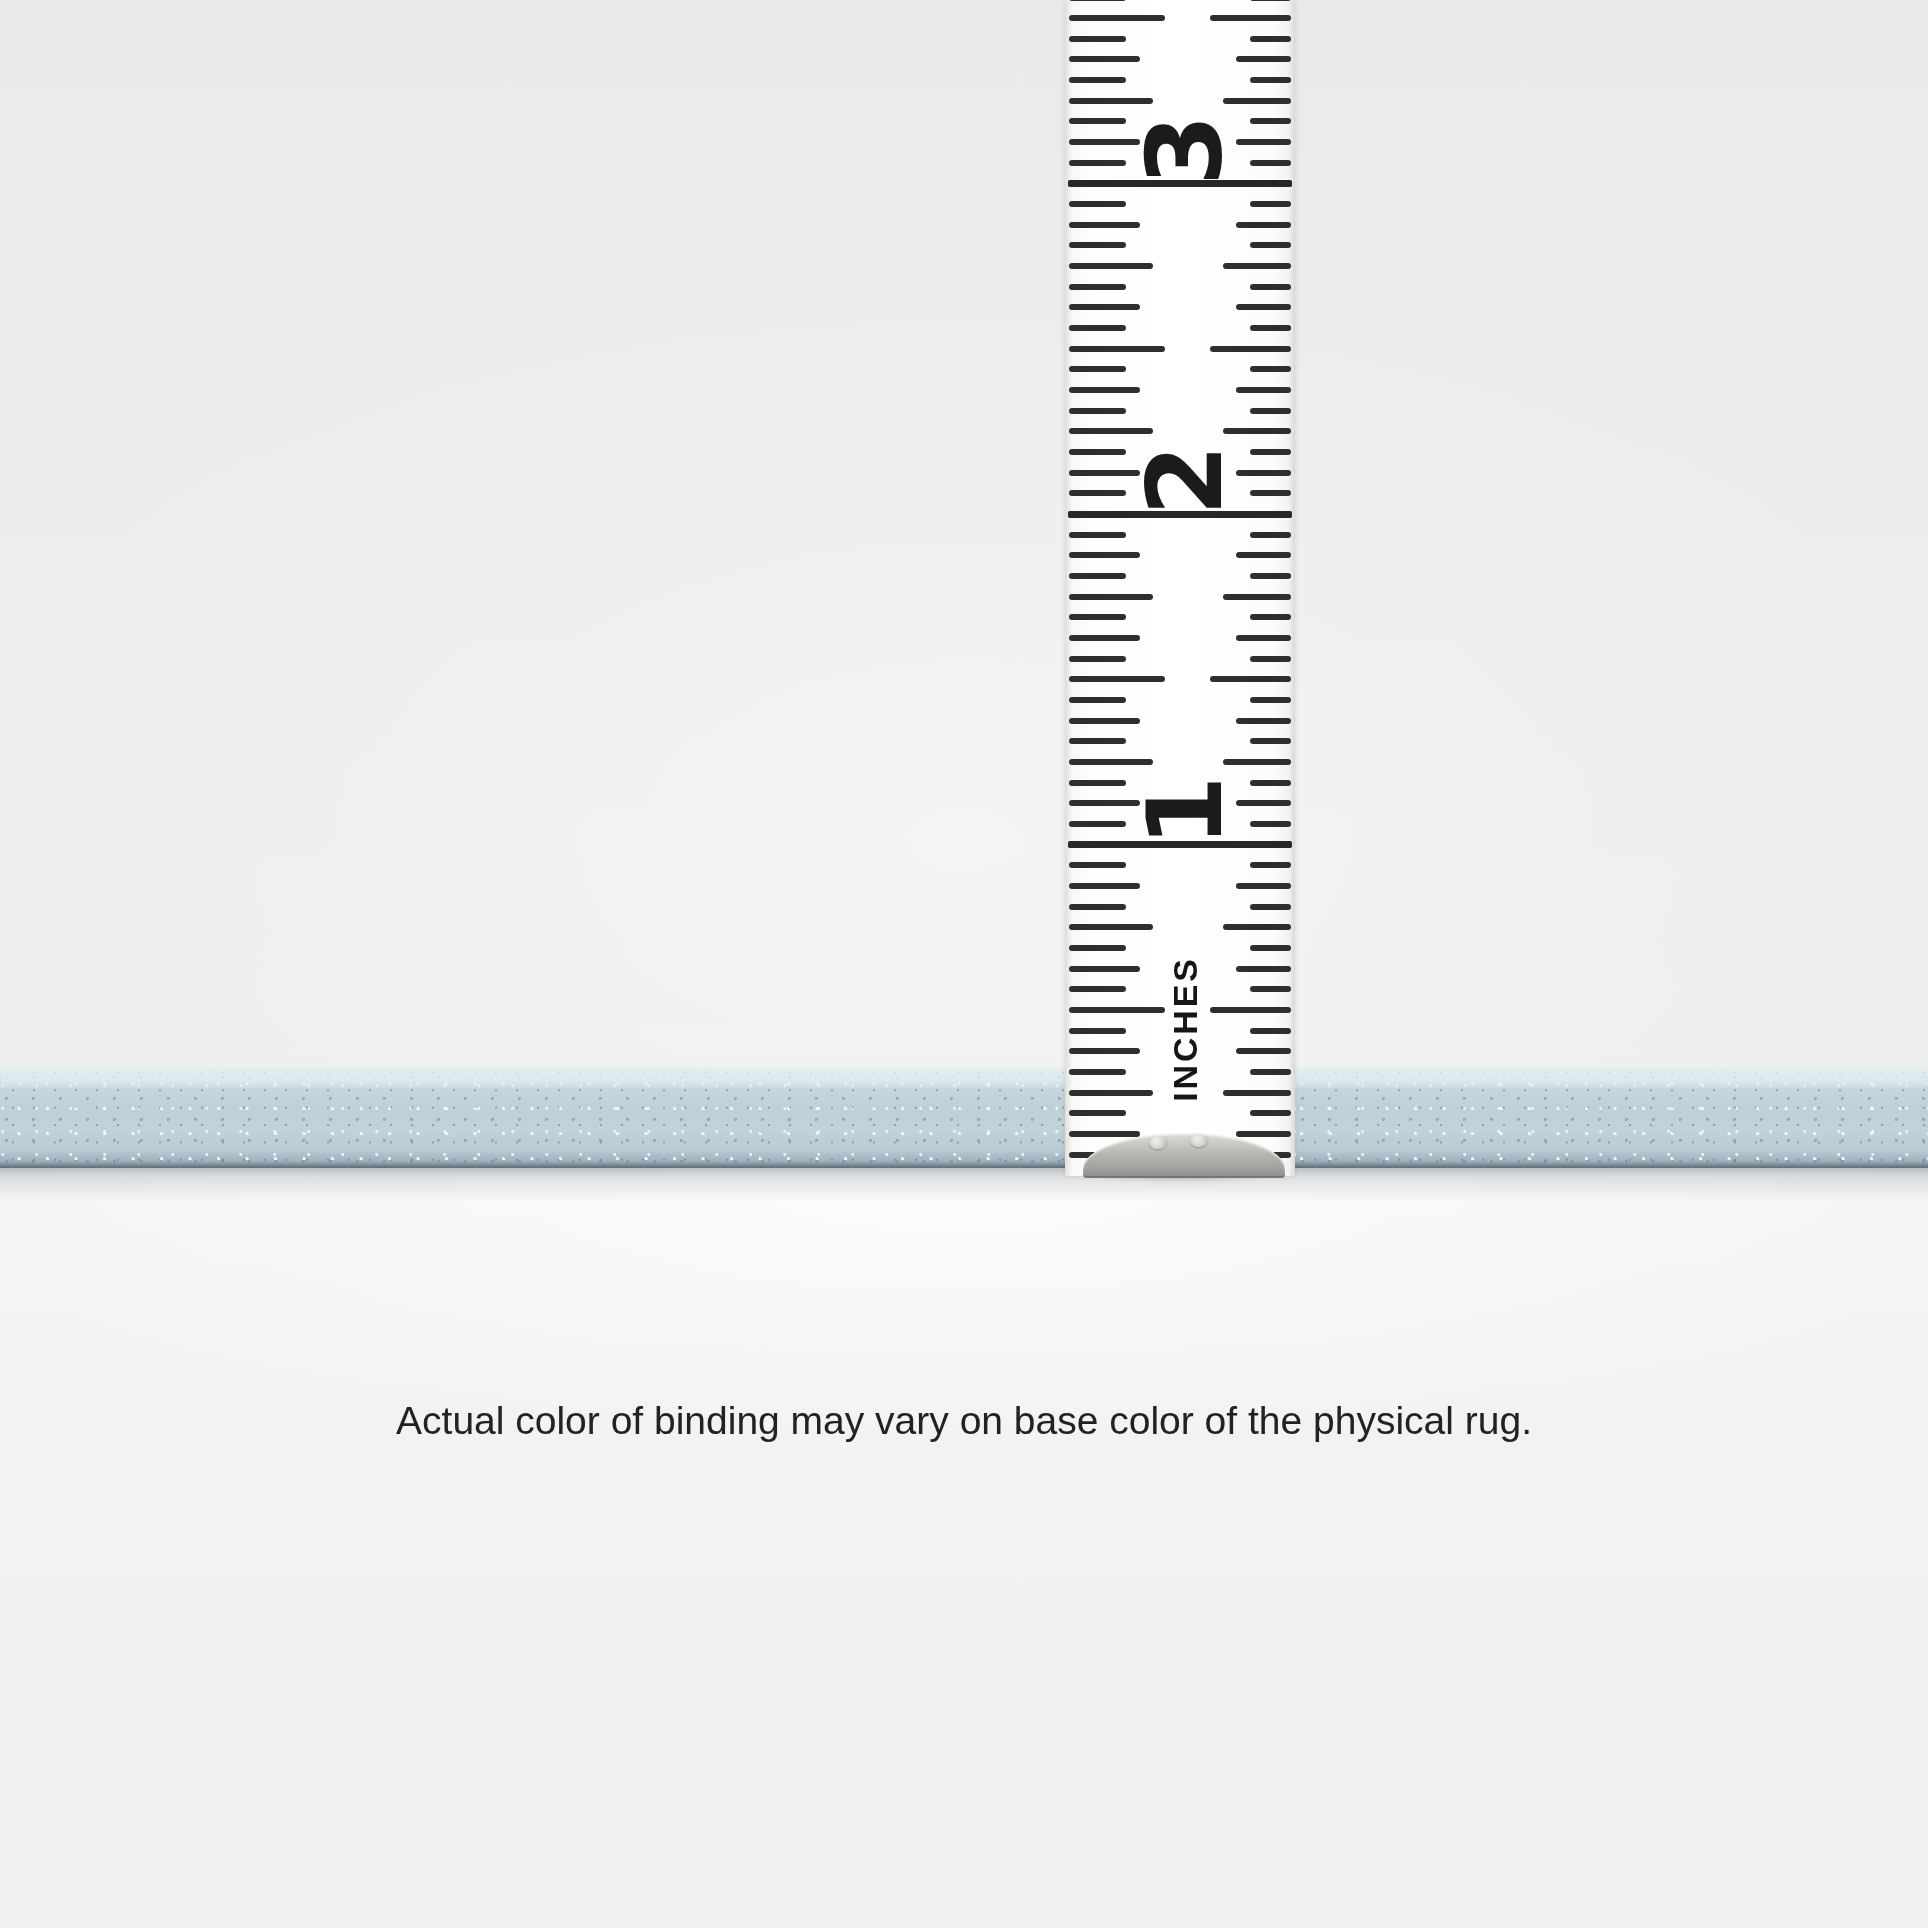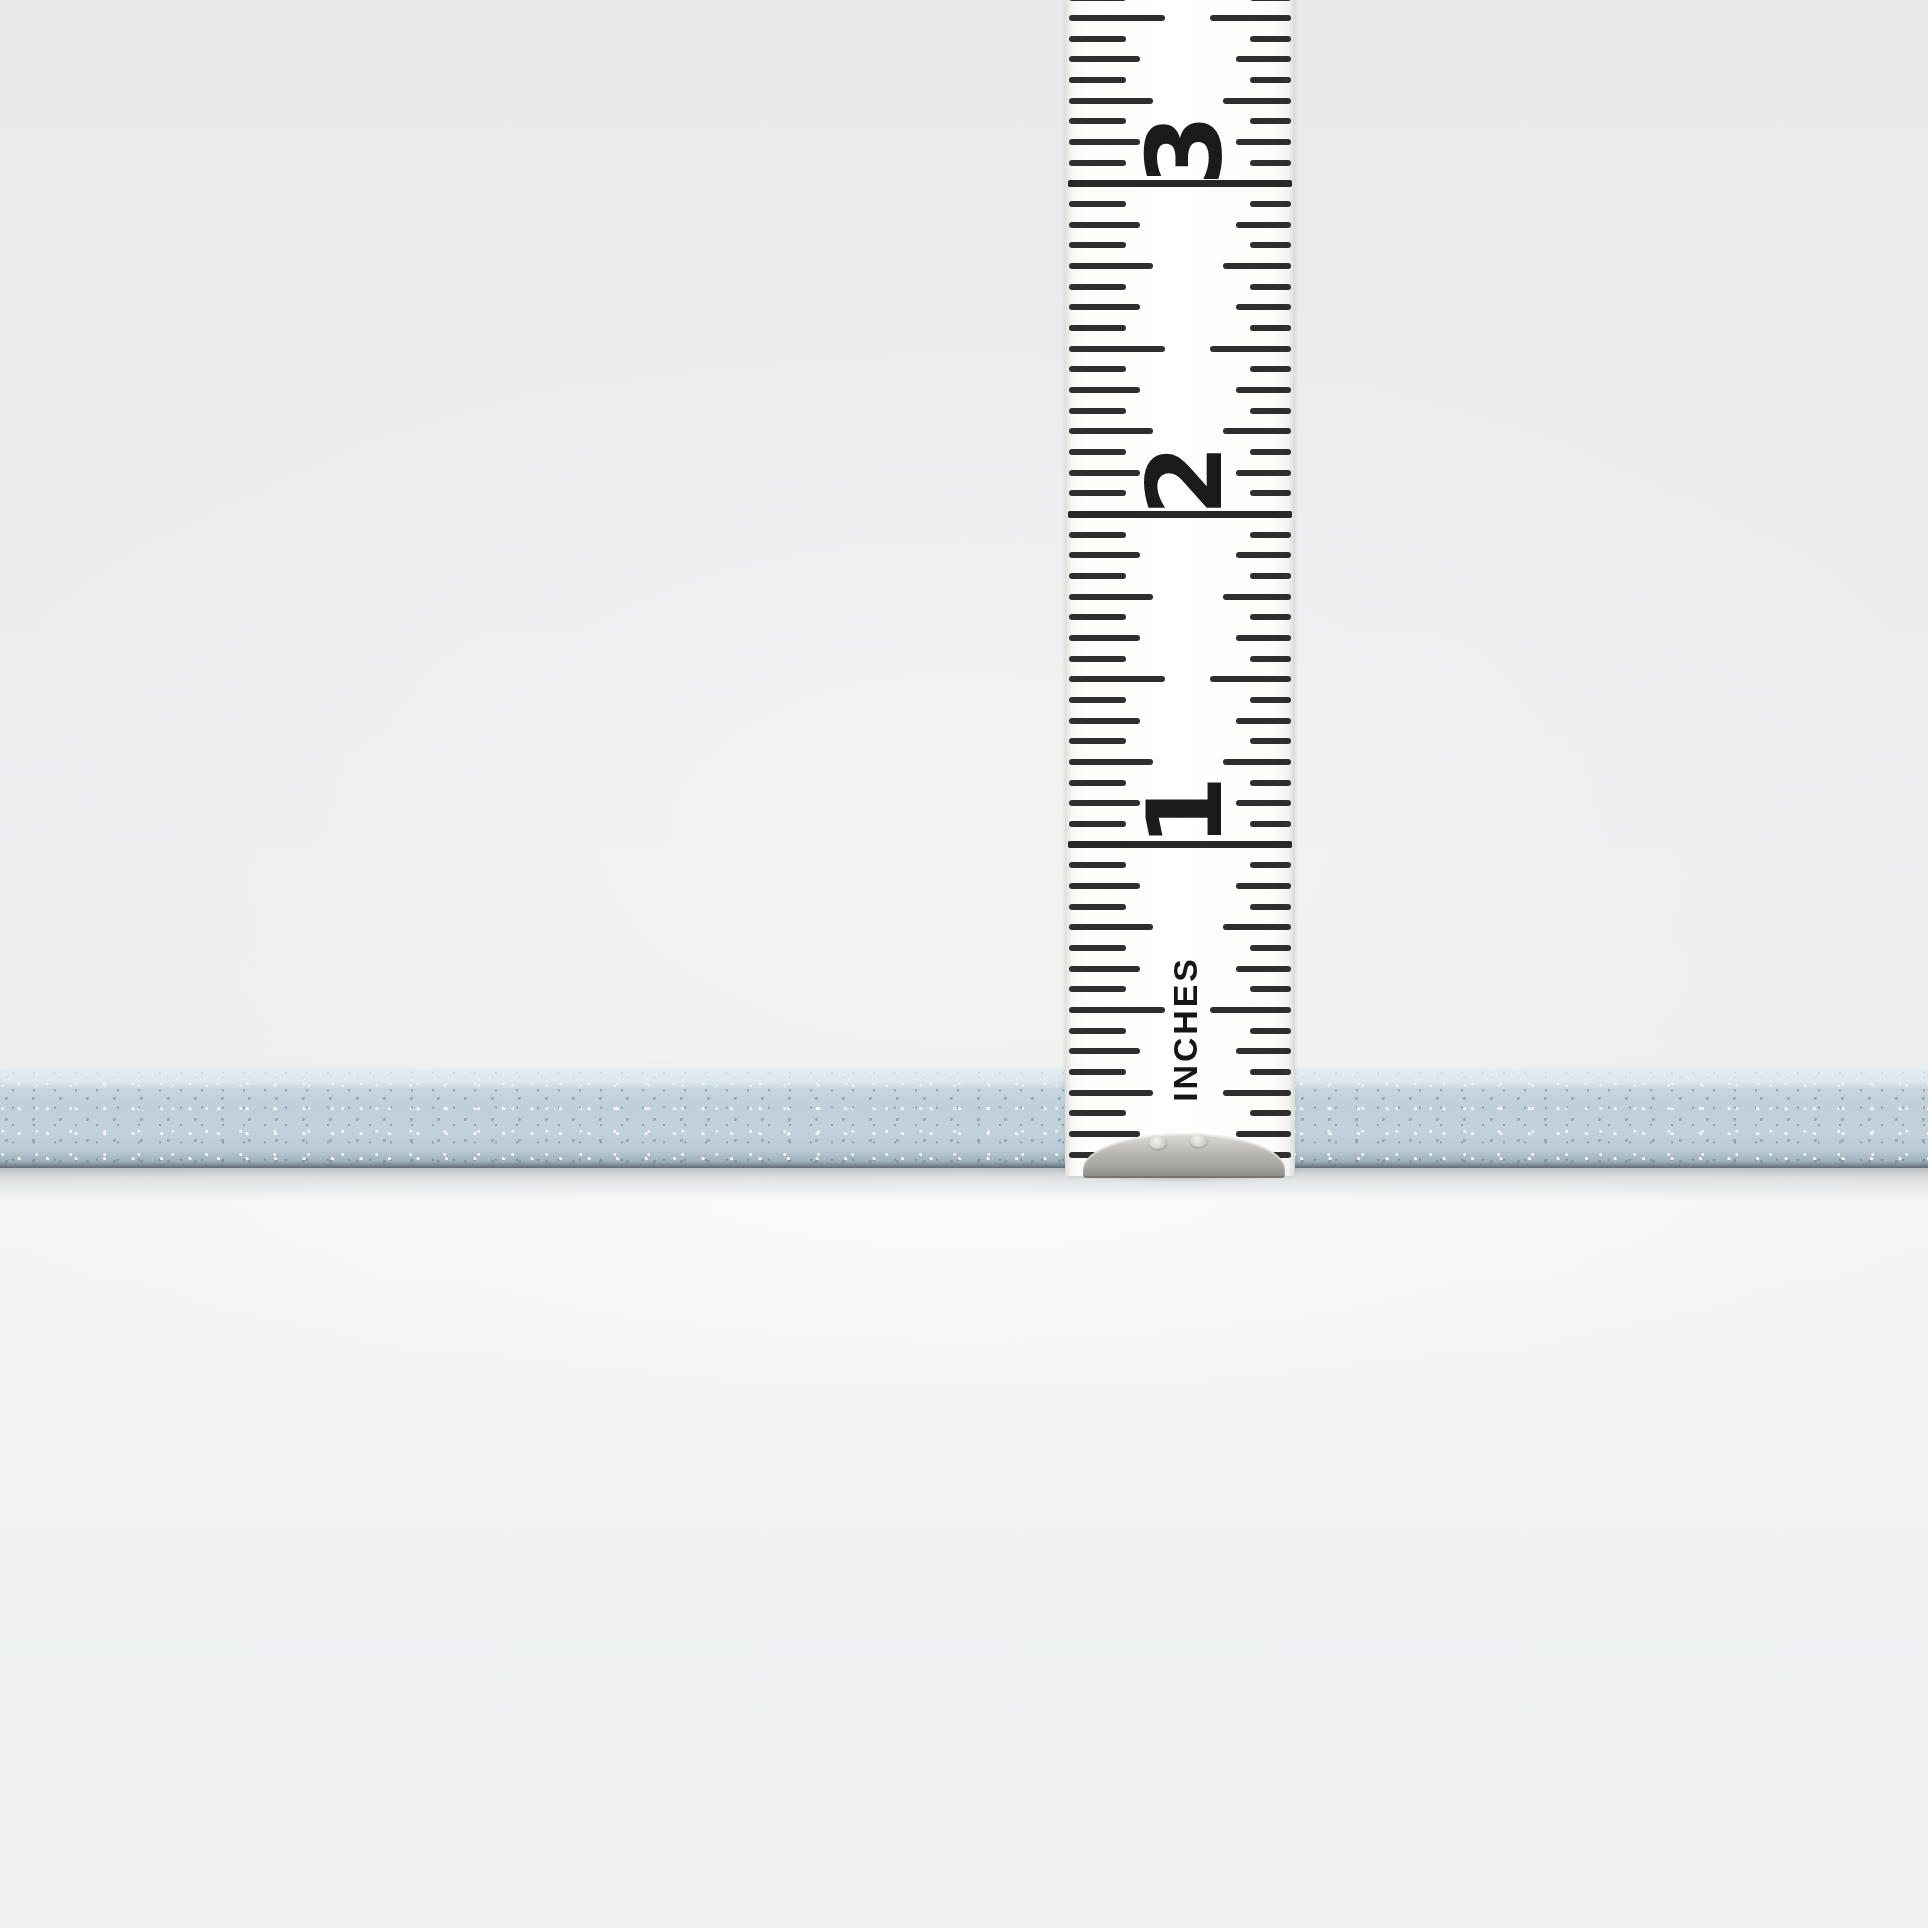--- a/index.html
+++ b/index.html
@@ -231,16 +231,17 @@
       <div class="tick right" style="top: 15px; width: 81px; background: rgb(28, 28, 28);"></div>
       <div class="tick left" style="top: -5.5px; width: 57px; background: rgb(28, 28, 28);"></div>
       <div class="tick right" style="top: -5.5px; width: 41px; background: rgb(28, 28, 28);"></div>
       <div class="clip">
       <div class="rivet r1"></div>
       <div class="rivet r2"></div>
     </div>
   </div>
 
   <div class="disclaimer">
+    <div>Actual color of binding may vary on base color of the physical rug.</div>
   </div>
 
 </div>
 
 
 </body></html>

